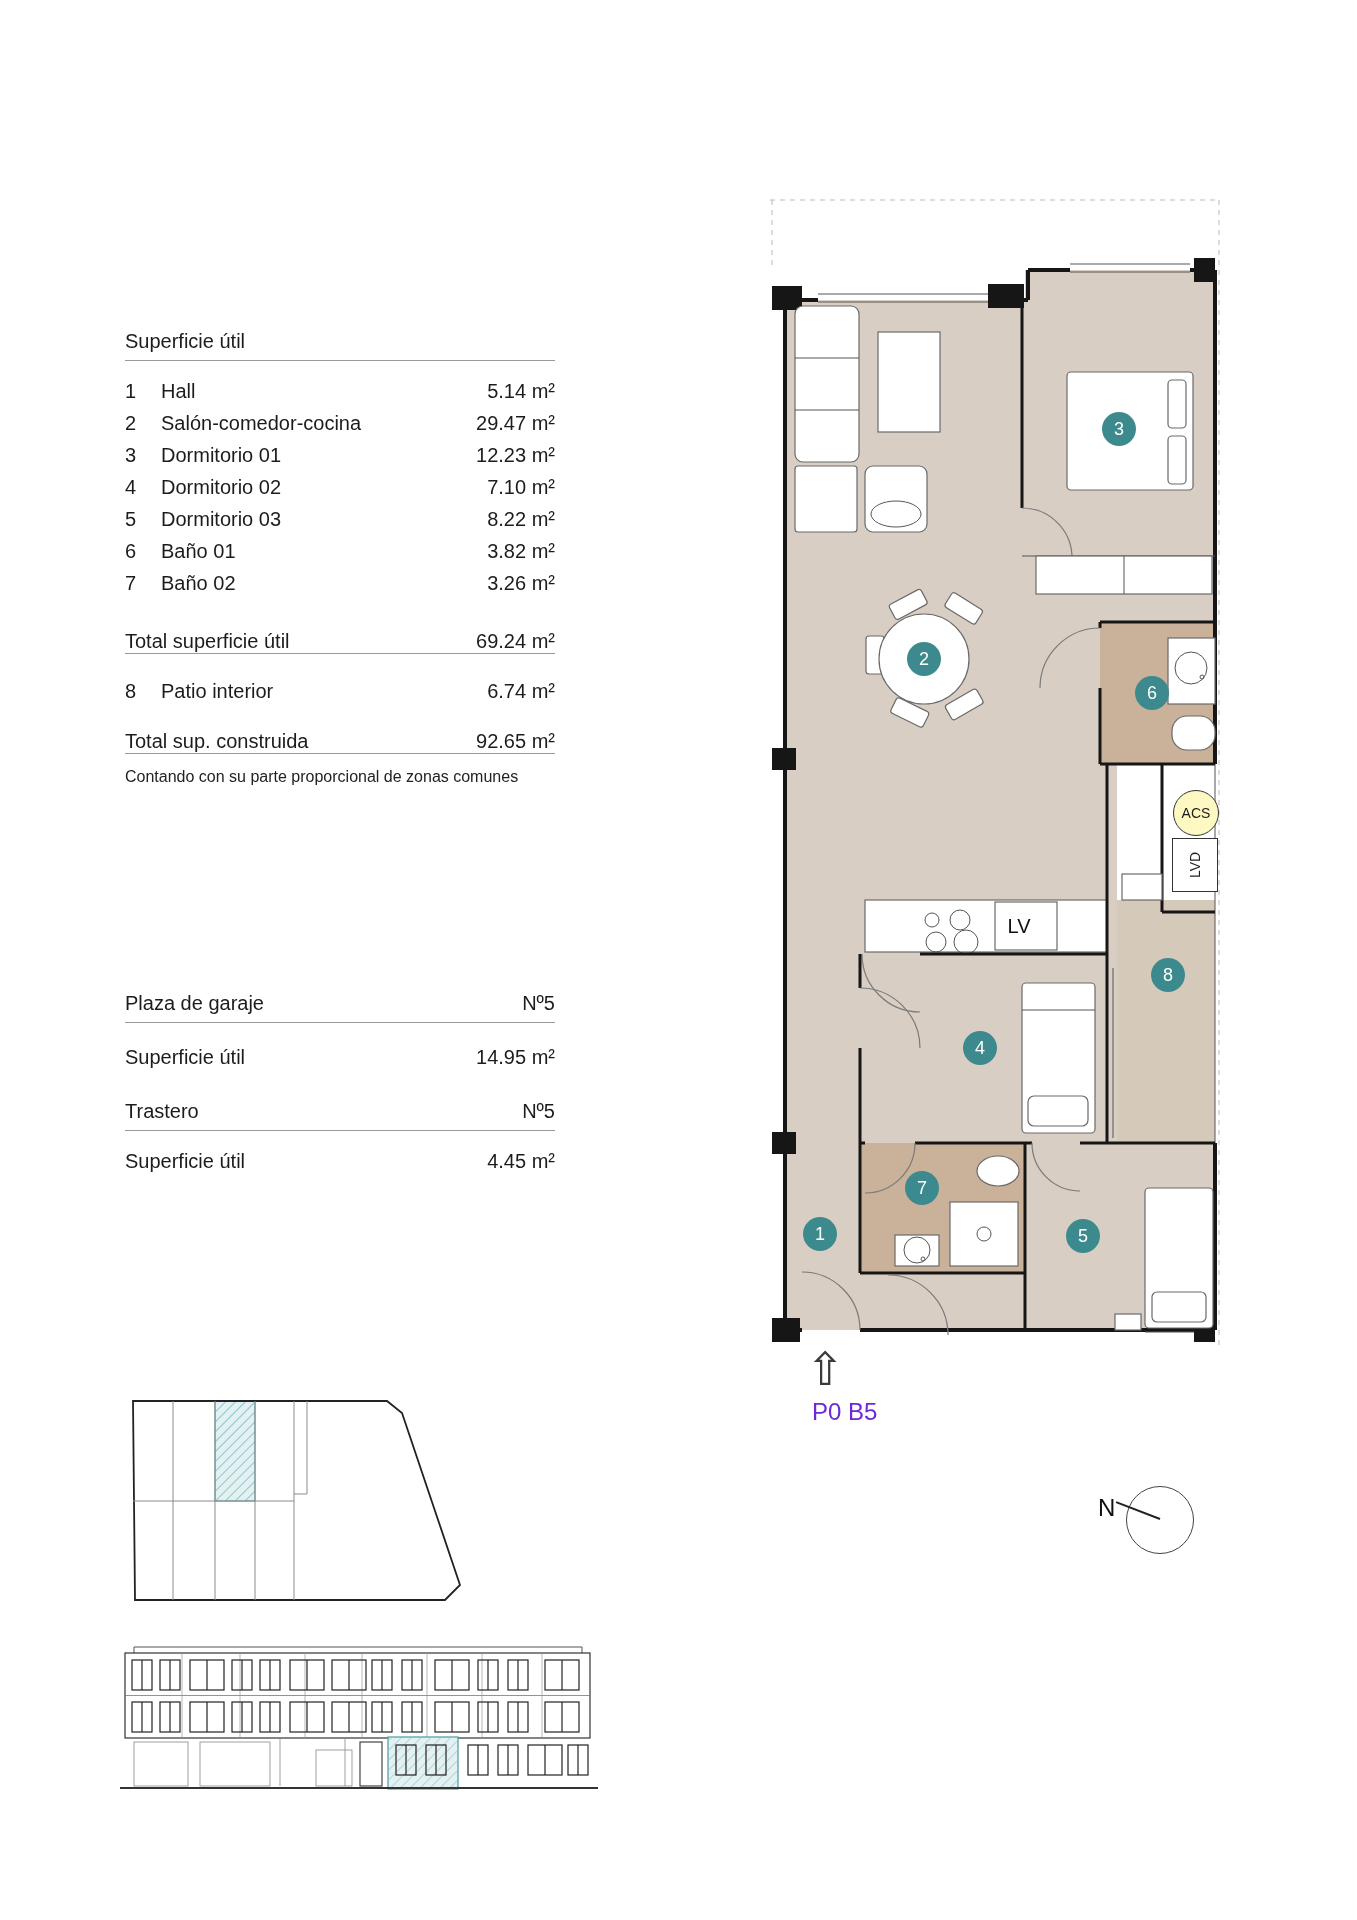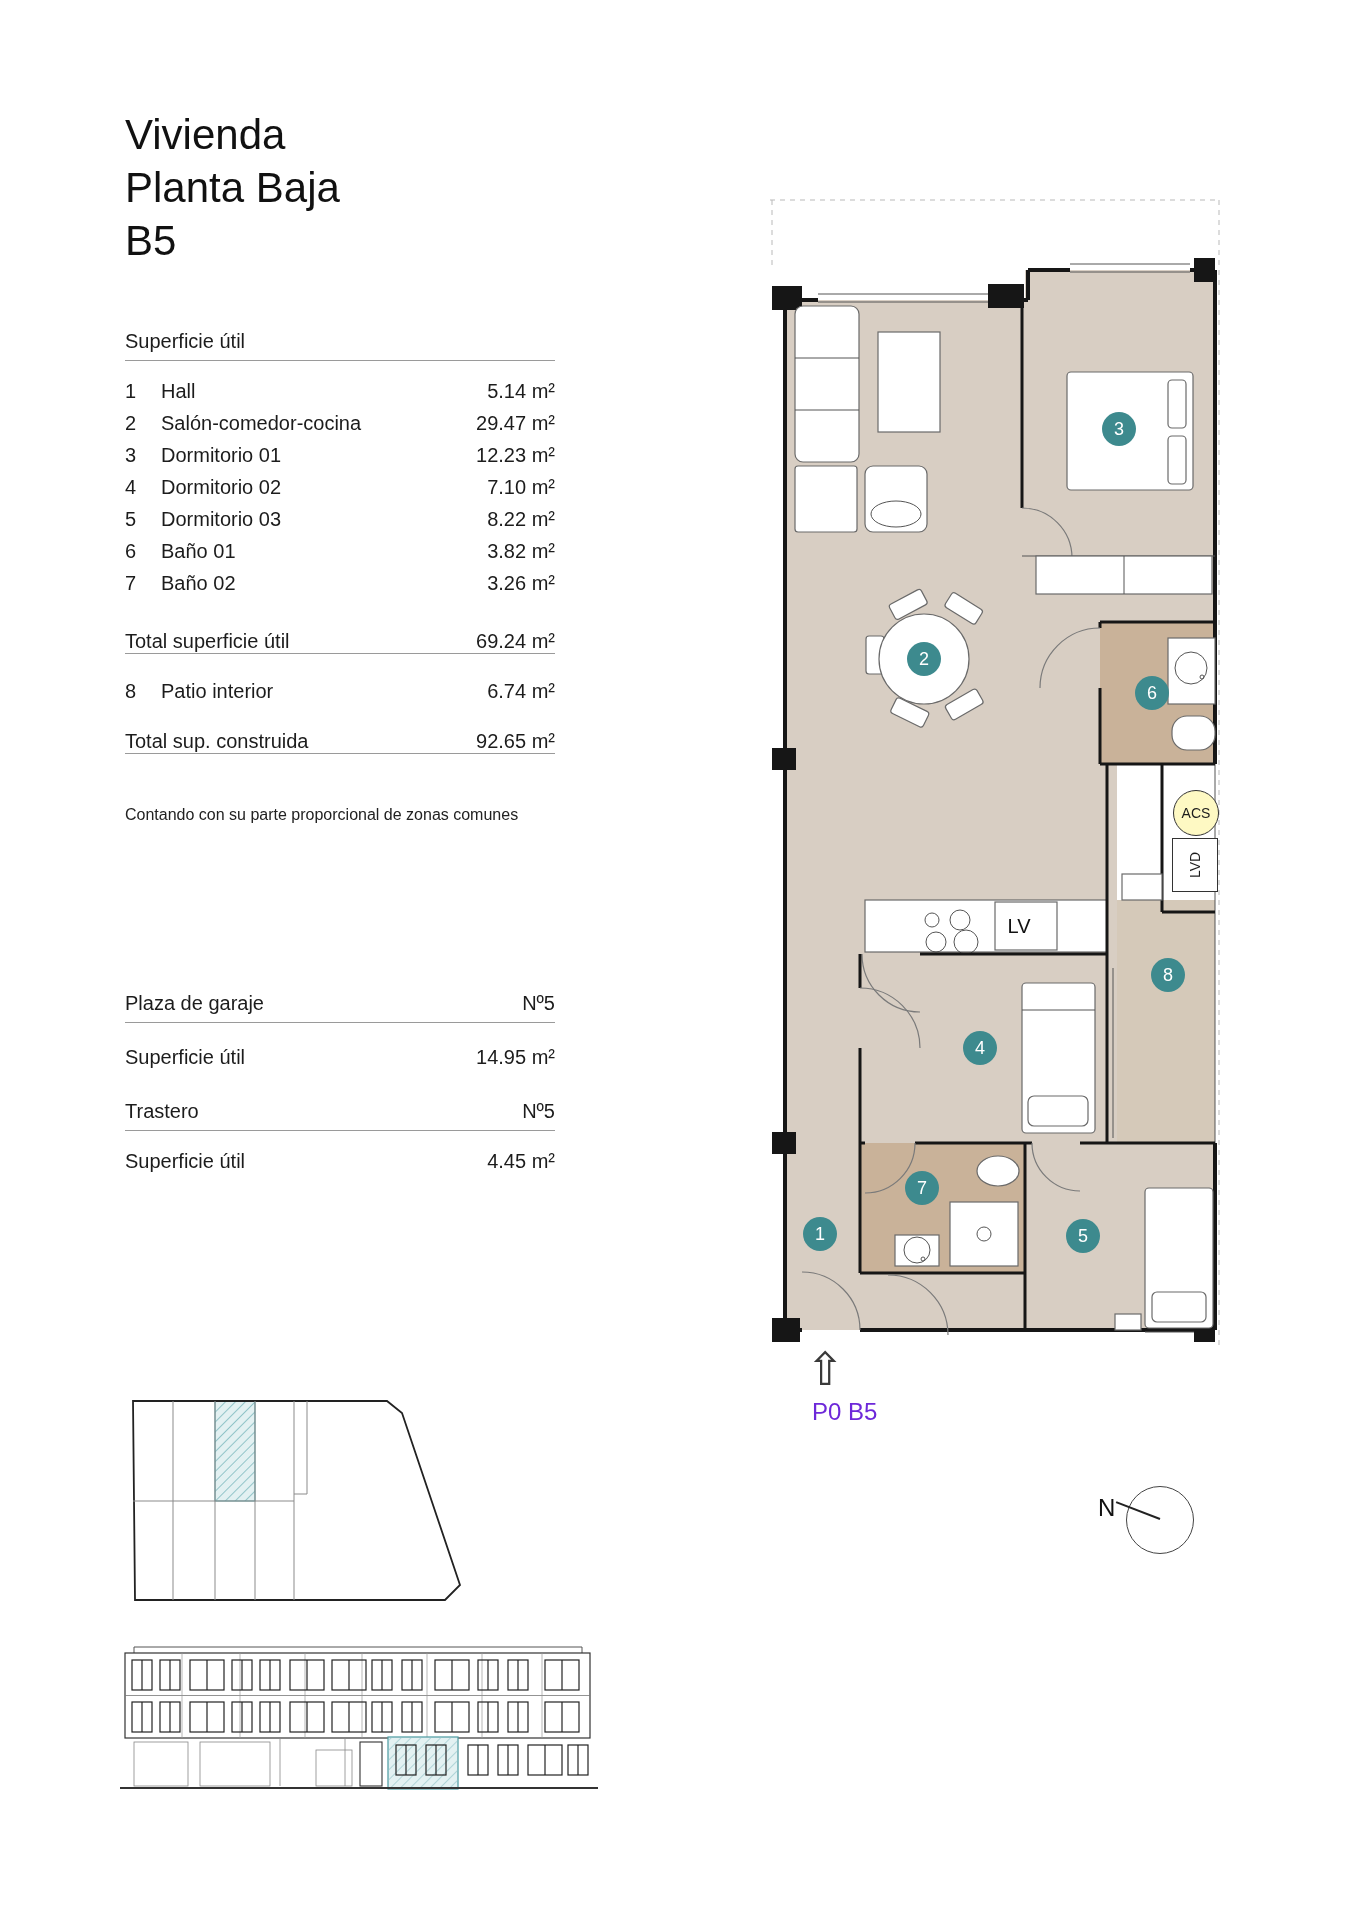--- a/index.html
+++ b/index.html
@@ -9,21 +9,21 @@
   
   .title{position:absolute;left:125px;top:108px;font-size:42px;line-height:53px;color:#111;}
   .sec-head{position:absolute;left:125px;width:430px;font-size:20px;
             border-bottom:1px solid #9a9a9a;padding-bottom:7px;display:flex;justify-content:space-between;}
   .srow{position:absolute;left:125px;width:430px;display:flex;font-size:20px;}
   .srow .num{width:36px;}
   .srow .lbl{flex:1;}
   .srow .val{text-align:right;white-space:nowrap;}
   .tot{position:absolute;left:125px;width:430px;display:flex;justify-content:space-between;
        font-size:20px;border-bottom:1px solid #9a9a9a;}
-  .note{position:absolute;left:125px;top:768px;width:460px;font-size:16px;color:#222;margin-top:38px;}
+  .note{position:absolute;left:125px;top:768px;width:460px;font-size:16px;color:#222;}
   .pair{position:absolute;left:125px;width:430px;display:flex;justify-content:space-between;font-size:20px;}
 
   
   .plan{position:absolute;left:770px;top:198px;width:452px;height:1245px;}
   .plan svg{position:absolute;left:0;top:0;}
   .mk{position:absolute;width:34px;height:34px;border-radius:50%;background:#3d8a8e;color:#fff;
       font-size:18px;display:flex;align-items:center;justify-content:center;}
   .tag-lv{position:absolute;left:218px;top:704px;width:62px;height:48px;display:flex;align-items:center;
           justify-content:center;font-size:20px;color:#111;}
   .tag-acs{position:absolute;left:403px;top:592px;width:44px;height:44px;border:1px solid #333;border-radius:50%;
@@ -51,25 +51,20 @@
   .thin{stroke:#555;stroke-width:1;fill:none;}
   .furn{fill:#ffffff;stroke:#6a6a6a;stroke-width:1.2;}
   .arc{stroke:#7a7a7a;stroke-width:1.2;fill:none;}
   .dash{stroke:#b9b9b9;stroke-width:1;fill:none;stroke-dasharray:5 5;}
 </style>
 </head>
 <body>
 
 <div class="page">
 
-  <div class="title">
-    <div>Vivienda</div>
-    <div>Planta Baja</div>
-    <div>B5</div>
-  </div>
 
   <div class="sec-head" style="top:330px">
     <span>Superficie útil</span>
   </div>
 
   <div class="srow" style="top:380px">
     <span class="num">1</span>
     <span class="lbl">Hall</span>
     <span class="val">5.14 m²</span>
   </div>

